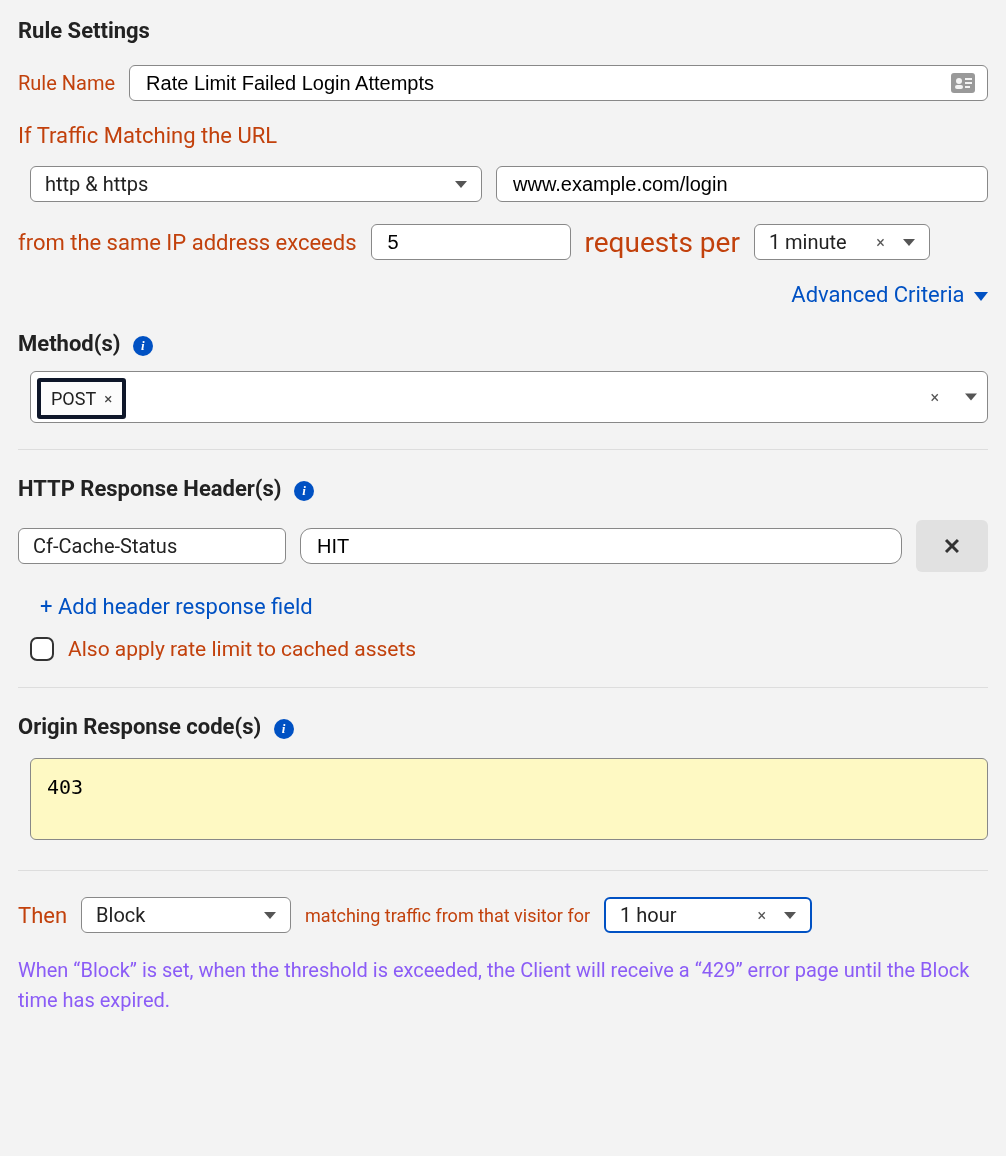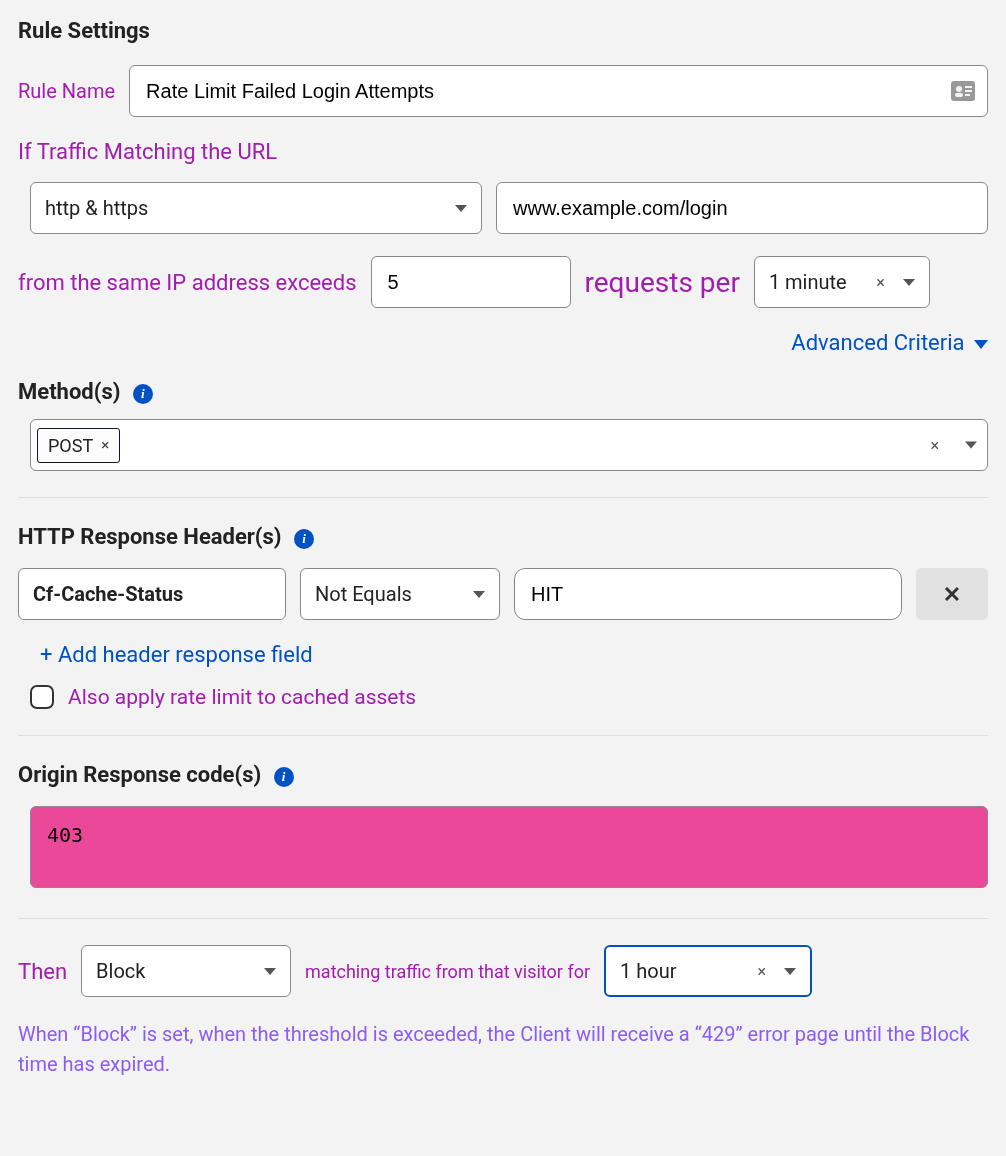--- a/index.html
+++ b/index.html
@@ -22,32 +22,32 @@
   }
   .row {
     display: flex;
     align-items: center;
     flex-wrap: wrap;
     gap: 14px;
     margin-bottom: 22px;
   }
   .label {
     font-size: 20px;
-    color: #a21caf;
+    color: #c2410c;
   }
   .label-bold {
     font-weight: 700;
     font-size: 22px;
   }
   .input, .select, .multi {
     background: #fff;
     border: 1px solid #888;
     border-radius: 6px;
     padding: 0 14px;
-    height: 52px;
+    height: 36px;
     font-size: 20px;
     display: flex;
     align-items: center;
     position: relative;
   }
   .input input {
     border: none;
     outline: none;
     font-size: 20px;
     width: 100%;
@@ -104,21 +104,21 @@
   }
   .multi {
     width: 100%;
     flex-wrap: wrap;
     gap: 6px;
     padding: 6px 60px 6px 6px;
     min-height: 52px;
   }
   .chip {
     background: #fcfcfc;
-    border: 1px solid #0f172a;
+    border: 4px solid #0f172a;
     border-radius: 3px;
     padding: 6px 10px;
     font-size: 18px;
     display: inline-flex;
     align-items: center;
     gap: 8px;
   }
   .chip .x {
     font-size: 15px;
     color: #444;
@@ -166,21 +166,21 @@
     margin-left: 12px;
   }
   .checkbox {
     width: 24px; height: 24px;
     border: 2px solid #333;
     border-radius: 7px;
     background: #fff;
     cursor: pointer;
   }
   .textarea {
-    background: #ec4899;
+    background: #fef9c3;
     border: 1px solid #888;
     border-radius: 6px;
     padding: 16px;
     font-size: 20px;
     min-height: 80px;
     width: 100%;
     resize: none;
   }
   .help-text {
     font-size: 20px;
@@ -276,26 +276,22 @@
     </span>
   </div>
 
   <hr class="hr">
 
   <div style="margin-bottom:18px;">
     <span class="label-bold">HTTP Response Header(s)</span>
     <span class="info-icon">i</span>
   </div>
   <div class="row">
-    <div class="select" style="width:268px;font-weight:bold;">
+    <div class="select" style="width:268px;">
       <span>Cf-Cache-Status</span>
-    </div>
-    <div class="select" style="width:200px;">
-      <span>Not Equals</span>
-      <span class="caret"></span>
     </div>
     <div class="input" style="flex:1;border-radius:11px;">
       <input type="text" value="HIT" style="">
     </div>
     <div class="remove-btn">
       <span>✕</span>
     </div>
   </div>
   <div>
     <span class="add-link">+ Add header response field</span>

